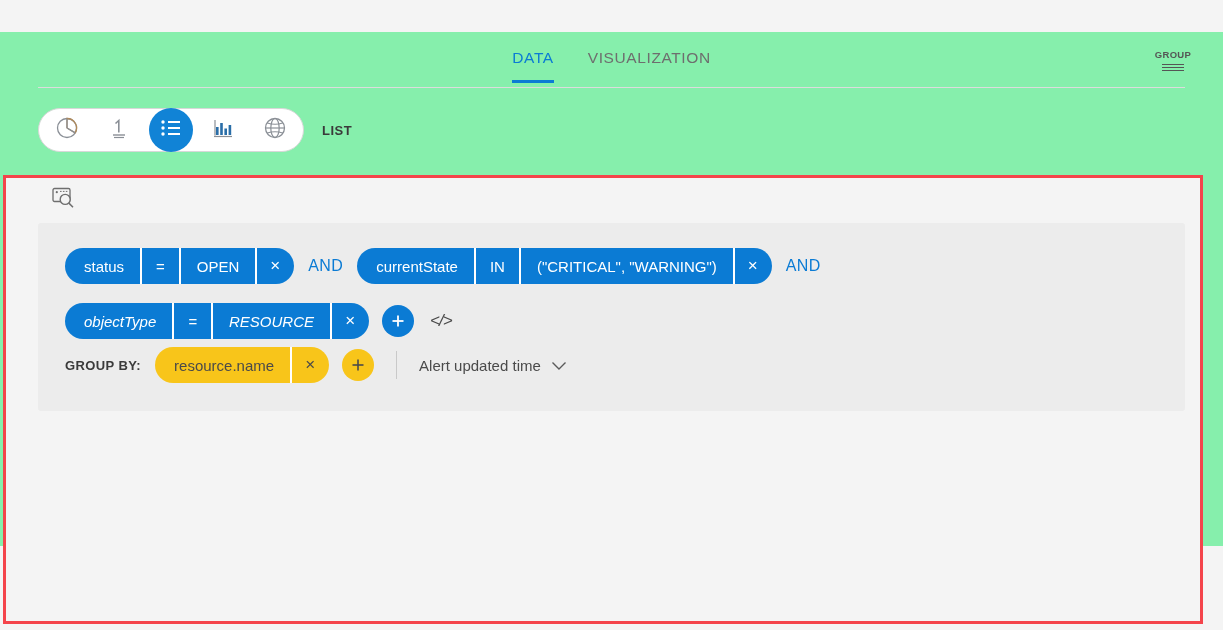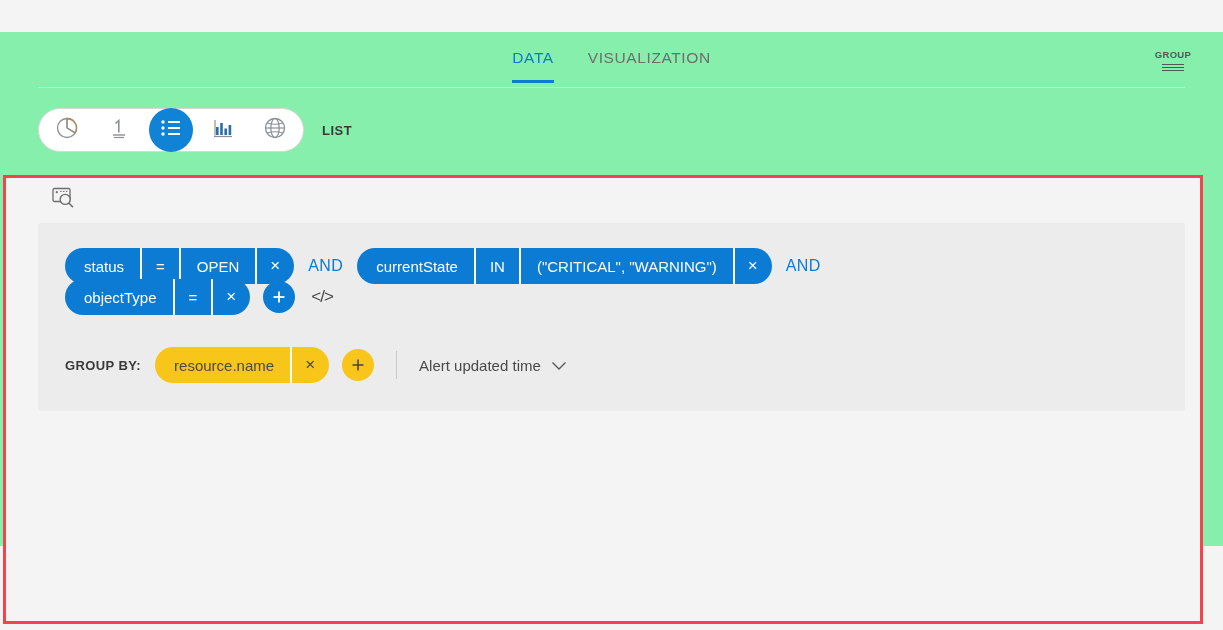--- a/index.html
+++ b/index.html
@@ -84,21 +84,21 @@
 
   
   .panel {
     position: absolute; background: #ececec; border-radius: 3px;
   }
   #query-panel { left: 38px; top: 191px; width: 1147px; height: 188px; }
   #columns-panel { left: 38px; top: 392px; width: 1147px; height: 180px; }
 
   .filterrow { position: absolute; display: flex; align-items: center; }
   #filter-row-1 { left: 27px; top: 25px; }
-  #filter-row-2 { left: 27px; top: 56px; }
+  #filter-row-2 { left: 27px; top: 80px; font-style: italic; }
   #groupby-row  { left: 27px; top: 124px; }
 
   
   .chip {
     display: flex; align-items: center; height: 36px;
     border-radius: 18px; overflow: hidden;
     background: #0b7bd4; color: #fff;
   }
   .chip .seg {
     display: flex; align-items: center; justify-content: center;
@@ -284,20 +284,21 @@
         <span class="seg x">×</span>
       </div>
 
       <span class="andtxt">AND</span>
     </div>
 
     <div class="filterrow" id="filter-row-2">
       <div class="chip">
         <span class="seg">objectType</span>
         <span class="seg op">=</span>
+        <span class="seg">RESOURCE</span>
         <span class="seg x">×</span>
       </div>
 
       <div class="plusbtn">
         <svg width="16" height="16" viewBox="0 0 16 16">
           <line x1="8" y1="2.5" x2="8" y2="13.5" stroke="#fff" stroke-width="1.8"></line>
           <line x1="2.5" y1="8" x2="13.5" y2="8" stroke="#fff" stroke-width="1.8"></line>
         </svg>
       </div>
 

